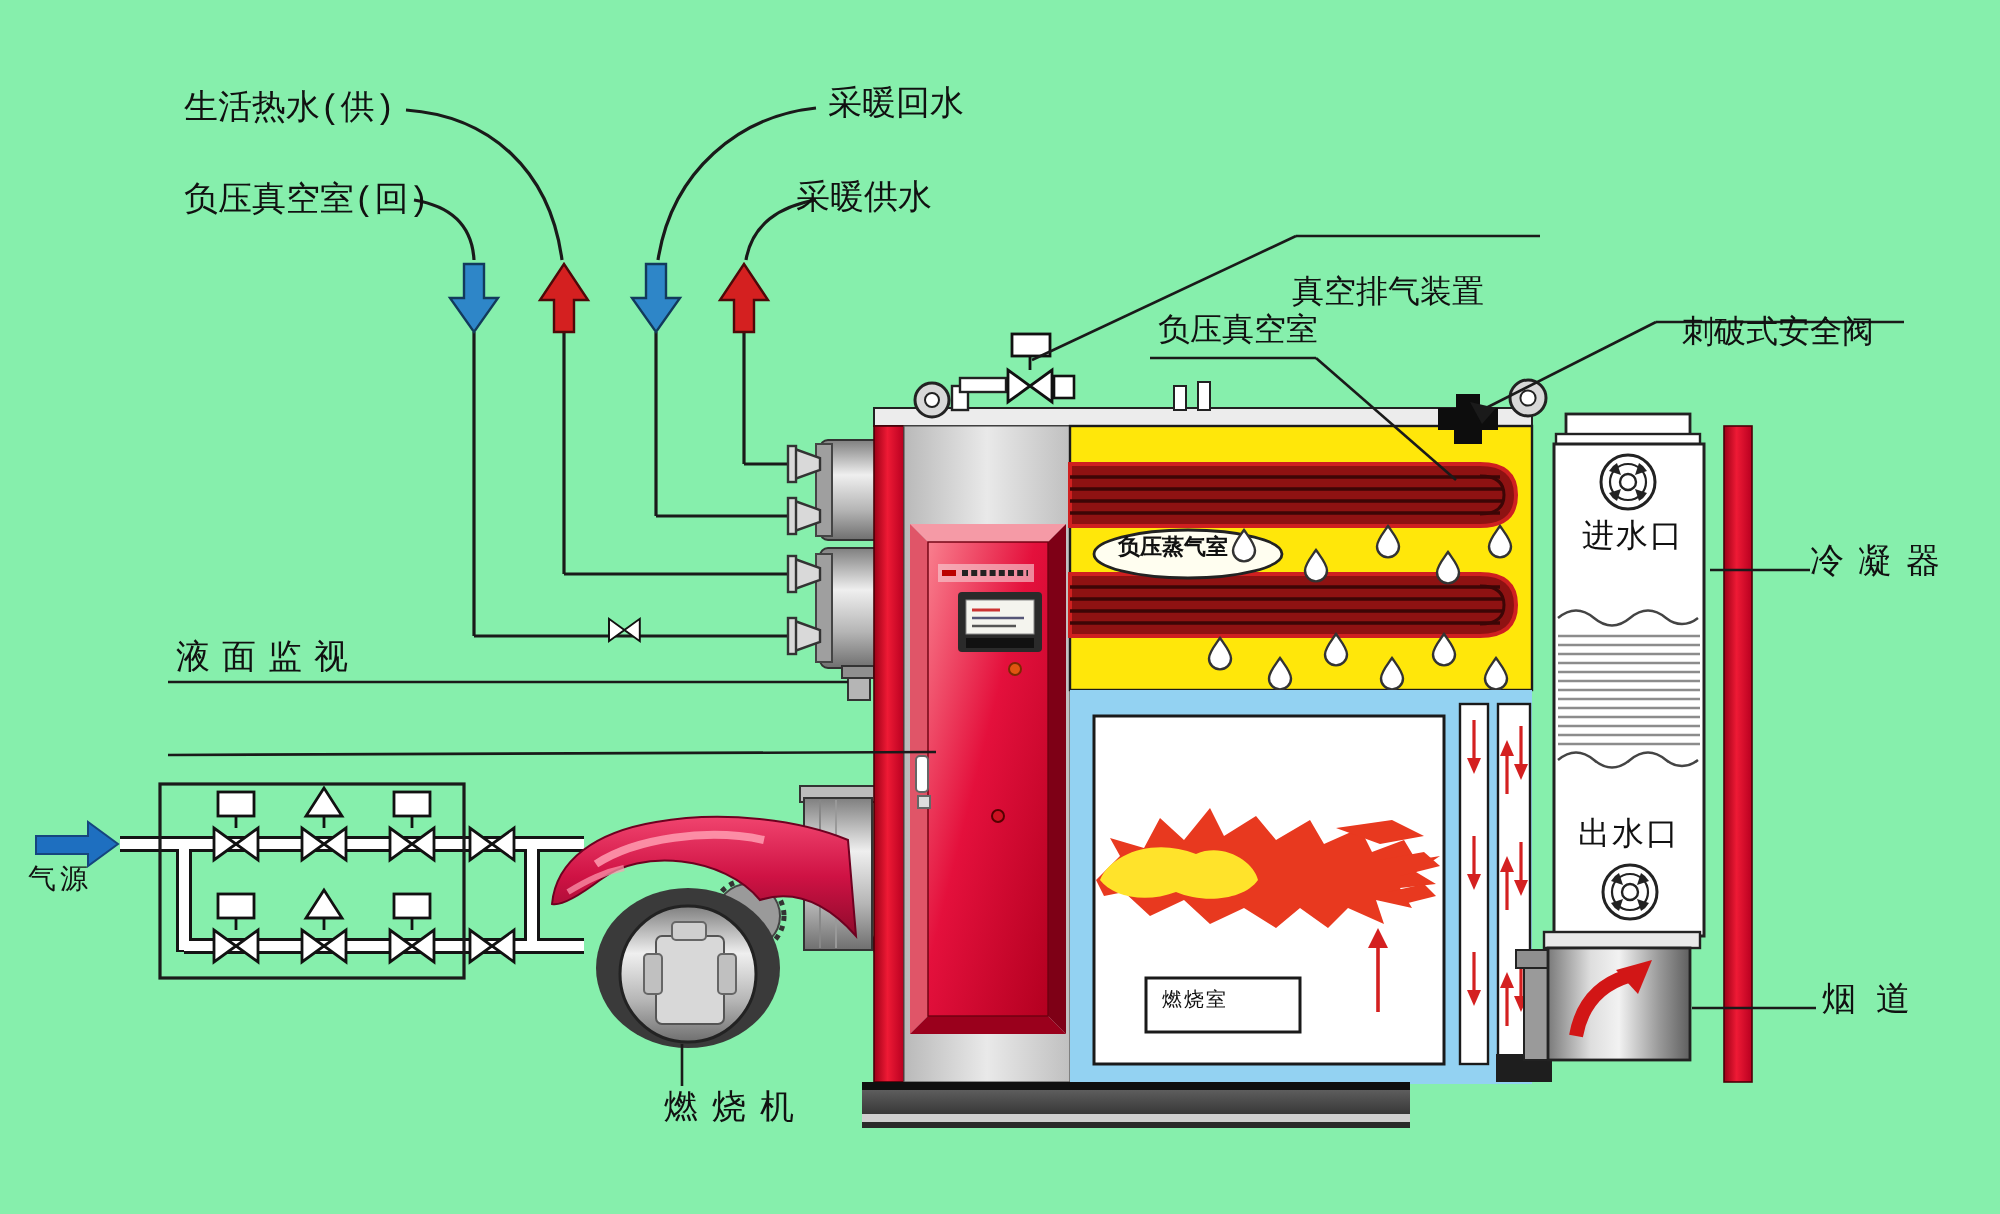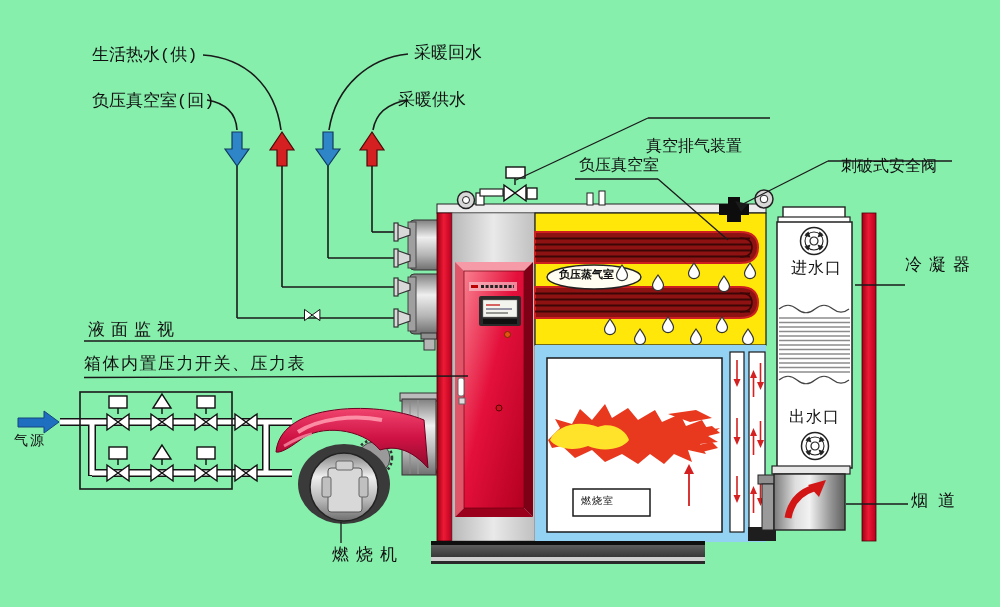--- a/index.html
+++ b/index.html
@@ -370,23 +370,22 @@
 </svg>
 
 <div class="lbl" style="left:92px;top:46px;">生活热水(供)</div>
 <div class="lbl" style="left:92px;top:92px;">负压真空室(回)</div>
 <div class="lbl" style="left:414px;top:44px;">采暖回水</div>
 <div class="lbl" style="left:398px;top:91px;">采暖供水</div>
 <div class="lbl s16" style="left:646px;top:98px;margin-top:40px;">真空排气装置</div>
 <div class="lbl s16" style="left:579px;top:157px;">负压真空室</div>
 <div class="lbl s16" style="left:841px;top:138px;margin-top:20px;">刺破式安全阀</div>
 <div class="lbl s16" style="left:791px;top:260px;letter-spacing:1px;">进水口</div>
-<div class="lbl" style="left:905px;top:256px;letter-spacing:7px;">冷凝器</div>
+<div class="lbl" style="left:905px;top:273px;letter-spacing:7px;">冷凝器</div>
 <div class="lbl ovl" style="left:559px;top:269px;">负压蒸气室</div>
 <div class="lbl s16" style="left:789px;top:409px;letter-spacing:1px;">出水口</div>
 <div class="lbl" style="left:911px;top:492px;letter-spacing:10px;">烟道</div>
 <div class="lbl" style="left:88px;top:321px;letter-spacing:6px;">液面监视</div>
-<div class="lbl" style="left:84px;top:355px;letter-spacing:1.5px;">箱体内置压力开关、压力表</div>
 <div class="lbl" style="left:14px;top:433px;font-size:14px;letter-spacing:2px;">气源</div>
 <div class="lbl" style="left:302px;top:546px;letter-spacing:7px;margin-left:30px;">燃烧机</div>
 <div class="lbl" style="left:581px;top:496px;font-size:10px;letter-spacing:1px;">燃烧室</div>
 
 </div>
 
 </body></html>

